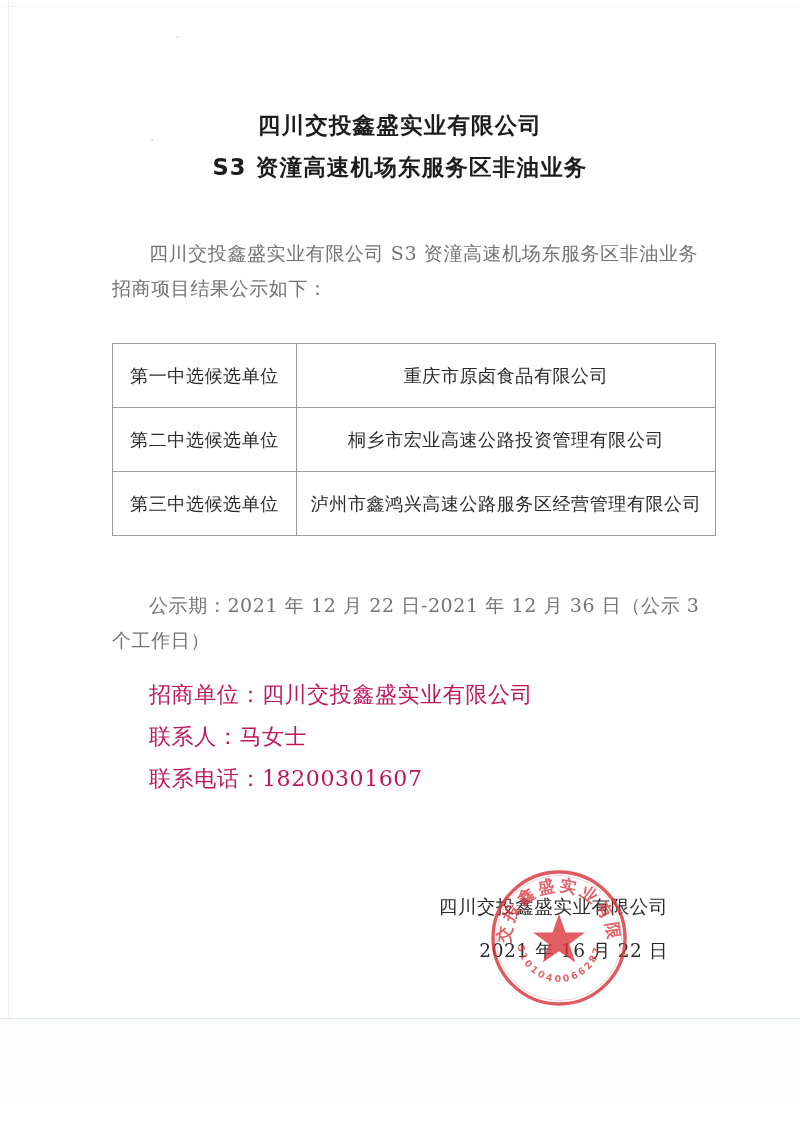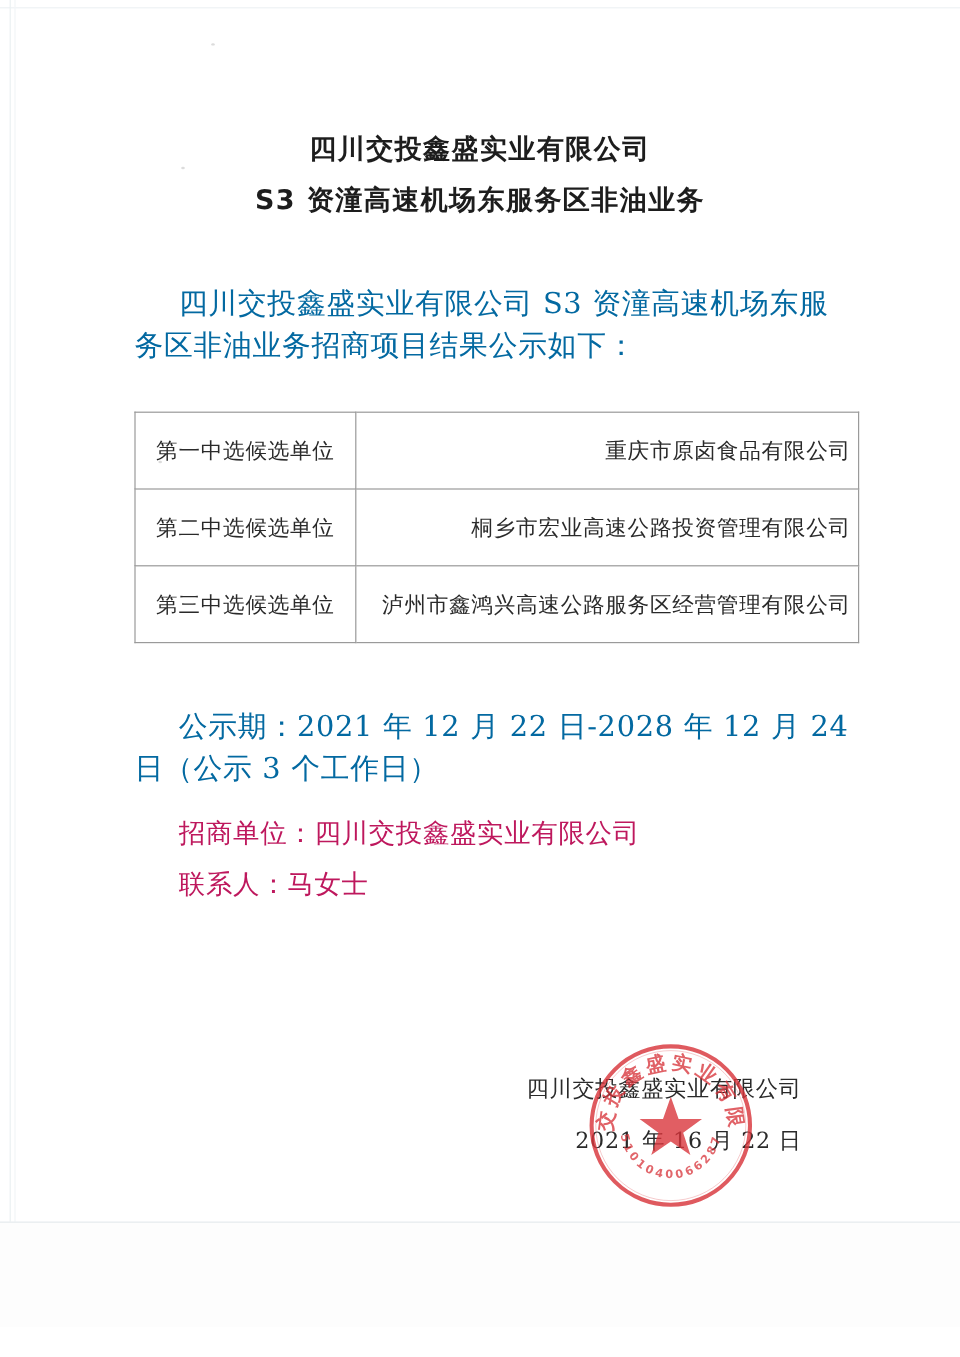--- a/index.html
+++ b/index.html
@@ -69,22 +69,22 @@
     font-size: 22.5px;
     letter-spacing: 1.2px;
     color: #1d1d1d;
     line-height: 42px;
     white-space: nowrap;
   }
 
   
   .body-text {
     position: absolute;
-    font-size: 24px;
-    color: #0369a1;
+    font-size: 19px;
+    color: #737373;
     line-height: 35px;
     letter-spacing: 0.6px;
     white-space: pre-wrap;
   }
   #intro-para {
     left: 112px;
     top: 236px;
     width: 600px;
     text-indent: 37px;
   }
@@ -122,21 +122,21 @@
     color: #2a2a2a;
     letter-spacing: 0.6px;
     padding: 0 6px;
   }
   .cell-rank {
     width: 171px;
     text-align: center;
     margin-left: 20px;
   }
   .cell-name {
-    text-align: right;
+    text-align: center;
   }
 
   
   .sign-line {
     position: absolute;
     font-size: 18.5px;
     color: #2a2a2a;
     letter-spacing: 0.6px;
     white-space: nowrap;
     text-align: right;
@@ -187,24 +187,25 @@
         <td class="cell-rank">第二中选候选单位</td>
         <td class="cell-name">桐乡市宏业高速公路投资管理有限公司</td>
       </tr>
       <tr>
         <td class="cell-rank">第三中选候选单位</td>
         <td class="cell-name">泸州市鑫鸿兴高速公路服务区经营管理有限公司</td>
       </tr>
     </tbody>
   </table>
 
-  <div class="body-text" id="period-para">公示期：2021 年 12 月 22 日-2028 年 12 月 24 日（公示 3 个工作日）</div>
+  <div class="body-text" id="period-para">公示期：2021 年 12 月 22 日-2021 年 12 月 36 日（公示 3 个工作日）</div>
 
   <div class="contact-line" id="contact-org">招商单位：四川交投鑫盛实业有限公司</div>
   <div class="contact-line" id="contact-person">联系人：马女士</div>
+  <div class="contact-line" id="contact-phone">联系电话：18200301607</div>
 
   <div class="sign-line" id="sign-org">四川交投鑫盛实业有限公司</div>
   <div class="sign-line" id="sign-date">2021 年 16 月 22 日</div>
 
   <div class="seal">
     <svg width="138" height="140" viewBox="0 0 138 140" xmlns="http://www.w3.org/2000/svg">
       <defs>
         <path id="arcTop" d="M 20 72 A 49 49 0 0 1 118 72" fill="none"></path>
         <path id="arcBottom" d="M 27 72 A 42 42 0 0 0 111 72" fill="none"></path>
       </defs>

